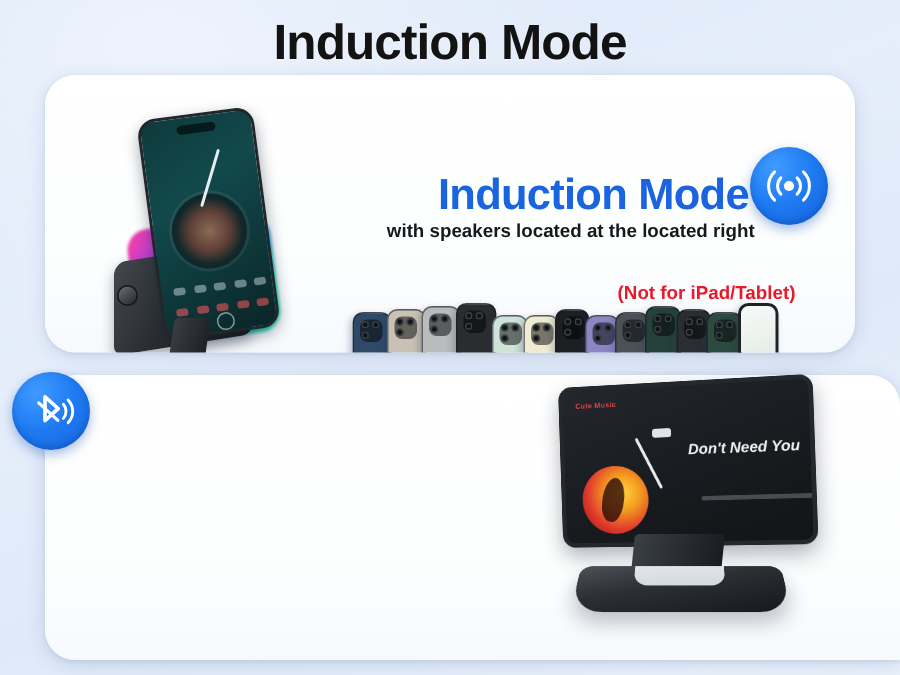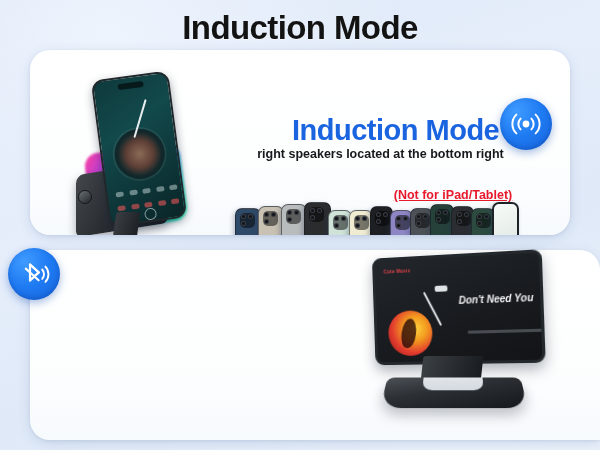--- a/index.html
+++ b/index.html
@@ -56,21 +56,21 @@
     position:absolute;
     font-size:12.5px; font-weight:bold; color:#16181c;
     line-height:1.35;
   }
   .mode-note {
     position:absolute;
     font-size:12.5px; font-weight:bold; color:#e8192b;
   }
   .h-top      { left:262px; top:64px; }
   .sub-top    { left:178px; top:96px; width:345px; text-align:center; }
-  .note-top   { left:348px; top:138px; width:150px; text-align:center;text-decoration:underline; }
+  .note-top   { left:366px; top:138px; width:150px; text-align:center; }
 
   
   .stand-scene { position:absolute; left:32px; top:22px; width:150px; height:205px; z-index:4; }
   .phone-main {
     position:absolute; left:38px; top:3px; width:78px; height:148px;
     border-radius:12px;
     background:linear-gradient(150deg,#0f3a3c 0%, #12494b 35%, #0d3336 75%, #0a2527 100%);
     border:2.5px solid #20282c;
     transform:rotate(-7.5deg);
     box-shadow:0 4px 10px rgba(20,30,50,.4);
@@ -216,21 +216,21 @@
         <circle cx="17" cy="17" r="3.4" fill="#ffffff"></circle>
         <path d="M11.6 11.6a7.6 7.6 0 0 0 0 10.8" stroke="#ffffff" stroke-width="2" fill="none" stroke-linecap="round"></path>
         <path d="M22.4 11.6a7.6 7.6 0 0 1 0 10.8" stroke="#ffffff" stroke-width="2" fill="none" stroke-linecap="round"></path>
         <path d="M7.4 7.6a13 13 0 0 0 0 18.8" stroke="#ffffff" stroke-width="2" fill="none" stroke-linecap="round"></path>
         <path d="M26.6 7.6a13 13 0 0 1 0 18.8" stroke="#ffffff" stroke-width="2" fill="none" stroke-linecap="round"></path>
       </svg>
     </div>
 
     <div class="mode-head h-top">Induction Mode</div>
     <div class="mode-sub sub-top">
-      <div>right speakers located at the bottom right</div>
+      <div>with speakers located at the located right</div>
     </div>
     <div class="mode-note note-top">(Not for iPad/Tablet)</div>
 
     <div class="lineup lineup-phones">
         <div class="dev" style="background: linear-gradient(145deg, rgb(47, 74, 104) 0%, rgb(47, 74, 104) 55%, rgba(0, 0, 0, 0.35) 100%); border: 1.5px solid rgba(20, 24, 30, 0.55); width: 26px; height: 64px; margin-right: -3px;">
           <div class="cam">
             <i></i>
             <i></i>
             <i></i>
           </div>

